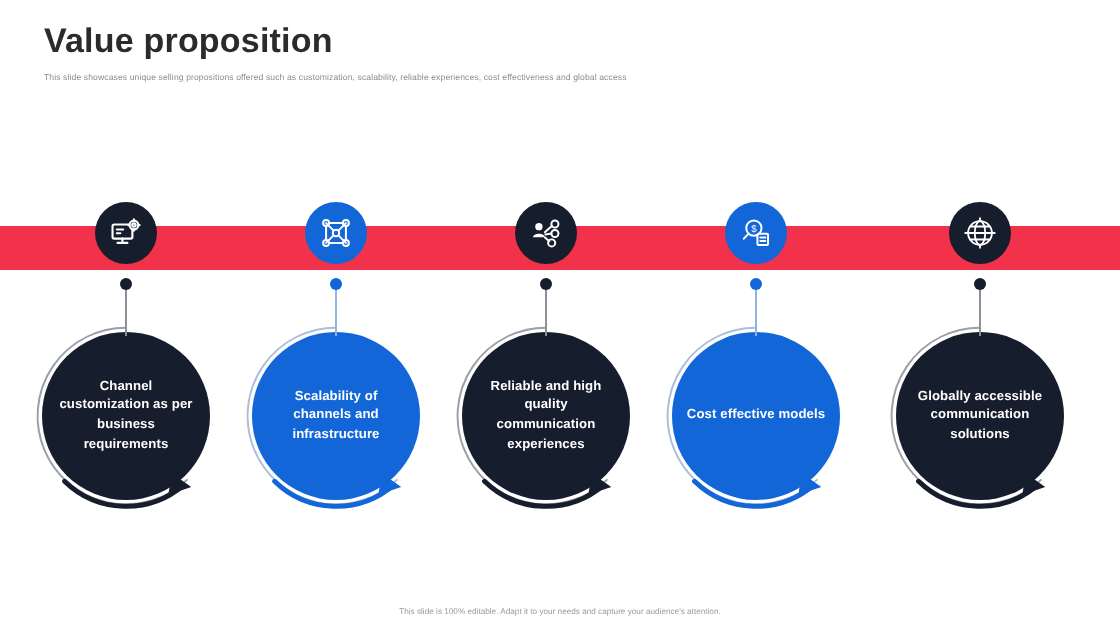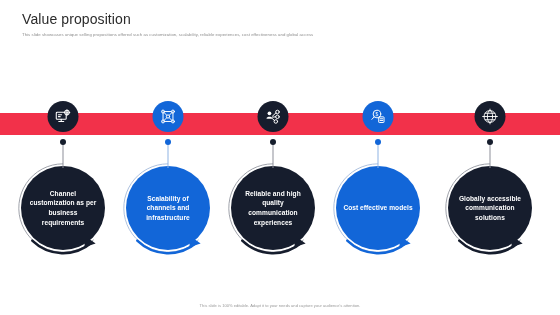--- a/index.html
+++ b/index.html
@@ -11,22 +11,22 @@
   }
   #slide {
     position: relative;
     width: 560px; height: 315px;
     background: #ffffff;
   }
 
   
   #header { position: absolute; left: 22px; top: 12px; width: 500px; }
   #page-title {
-    font-size: 14px;
-    font-weight: normal;
+    font-size: 17px;
+    font-weight: bold;
     color: #2b2b2b;
     letter-spacing: 0.1px;
     line-height: 1.1;
   }
   #page-subtitle {
     margin-top: 5px;
     font-size: 4.3px;
     color: #8d8d8d;
     letter-spacing: 0.05px;
     white-space: nowrap;

